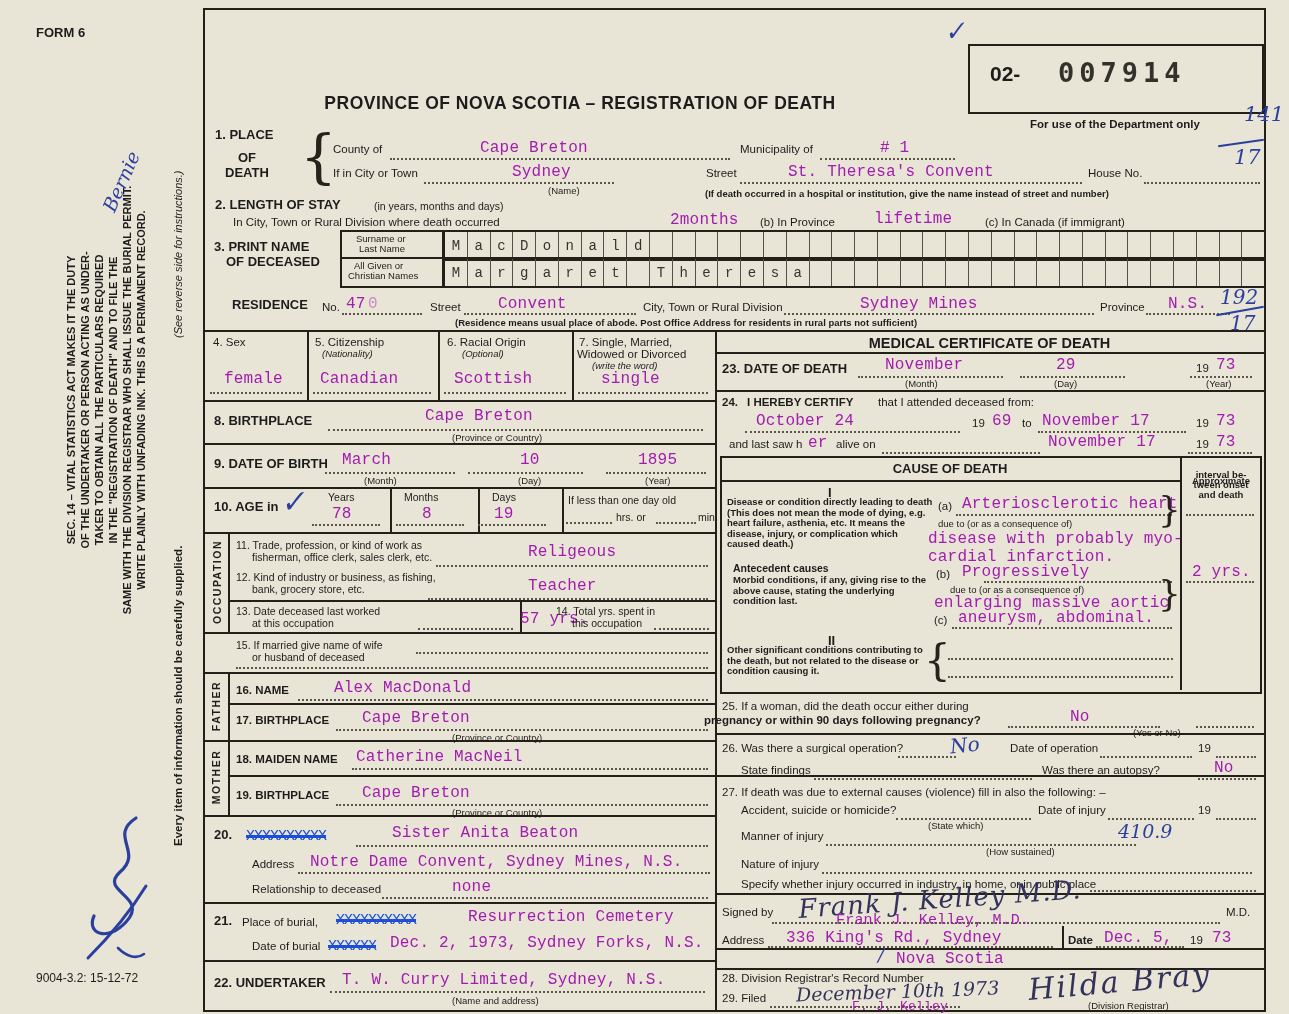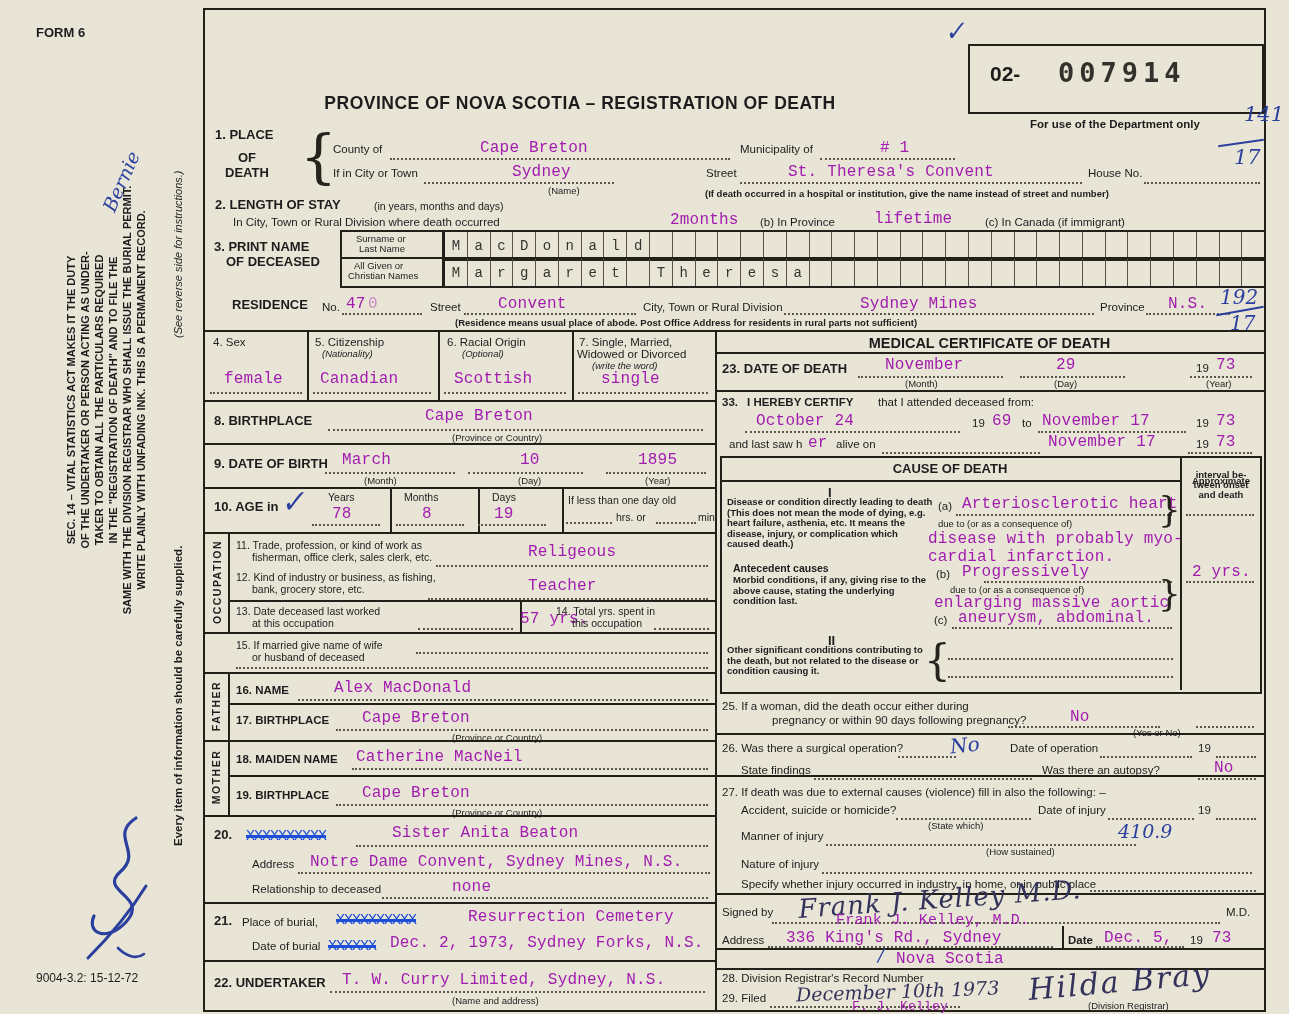--- a/index.html
+++ b/index.html
@@ -381,21 +381,21 @@
   <div class="dl" style="left:858px;top:376px;width:145px;"></div>
   <span class="t s9" style="left:905px;top:379px;">(Month)</span>
   <span class="ty ty16" style="left:1056px;top:356px;">29</span>
   <div class="dl" style="left:1020px;top:376px;width:105px;"></div>
   <span class="t s9" style="left:1054px;top:379px;">(Day)</span>
   <span class="t s11" style="left:1196px;top:362px;">19</span>
   <span class="ty ty16" style="left:1216px;top:356px;">73</span>
   <div class="dl" style="left:1190px;top:376px;width:62px;"></div>
   <span class="t s9" style="left:1206px;top:379px;">(Year)</span>
 
-  <span class="t b s11" style="left:722px;top:396px;">33.</span>
+  <span class="t b s11" style="left:722px;top:396px;">24.</span>
   <span class="t b s11" style="left:747px;top:396px;">I HEREBY CERTIFY</span>
   <span class="t s11" style="left:878px;top:396px;">that I attended deceased from:</span>
   <span class="ty ty16" style="left:756px;top:412px;">October 24</span>
   <div class="dl" style="left:745px;top:431px;width:215px;"></div>
   <span class="t s11" style="left:972px;top:417px;">19</span>
   <span class="ty ty16" style="left:992px;top:412px;">69</span>
   <span class="t s11" style="left:1022px;top:417px;">to</span>
   <span class="ty ty16" style="left:1042px;top:412px;">November 17</span>
   <div class="dl" style="left:1038px;top:431px;width:148px;"></div>
   <span class="t s11" style="left:1196px;top:417px;">19</span>
@@ -437,21 +437,21 @@
   <span class="t s11" style="left:934px;top:614px;">(c)</span>
   <span class="ty ty16" style="left:958px;top:609px;">aneurysm, abdominal.</span>
   <div class="dl" style="left:952px;top:627px;width:220px;"></div>
   <span class="t b s13" style="left:828px;top:634px;">II</span>
   <div class="t w b" style="left:727px;top:645px;width:200px;font-size:9.5px;line-height:10.5px;">Other significant conditions contributing to the death, but not related to the disease or condition causing it.</div>
   <span class="brace" style="left:924px;top:640px;font-size:42px;">{</span>
   <div class="dl" style="left:948px;top:658px;width:225px;"></div>
   <div class="dl" style="left:948px;top:676px;width:225px;"></div>
 
   <span class="t s11" style="left:722px;top:700px;">25. If a woman, did the death occur either during</span>
-  <span class="t s11" style="left:772px;top:714px;">pregnancy or within 90 days following pregnancy?</span>
+  <span class="t s11" style="left:704px;top:714px;font-weight:bold;">pregnancy or within 90 days following pregnancy?</span>
   <span class="ty ty16" style="left:1070px;top:708px;">No</span>
   <div class="dl" style="left:1008px;top:726px;width:152px;"></div>
   <span class="t s9" style="left:1133px;top:728px;">(Yes or No)</span>
   <div class="dl" style="left:1196px;top:726px;width:58px;"></div>
 
   <span class="t s11" style="left:722px;top:742px;">26. Was there a surgical operation?</span>
   <div class="dl" style="left:898px;top:756px;width:58px;"></div>
   <span class="hand" style="left:950px;top:733px;font-size:20px;transform:rotate(-6deg);">No</span>
   <span class="t s11" style="left:1010px;top:742px;">Date of operation</span>
   <div class="dl" style="left:1100px;top:756px;width:92px;"></div>

